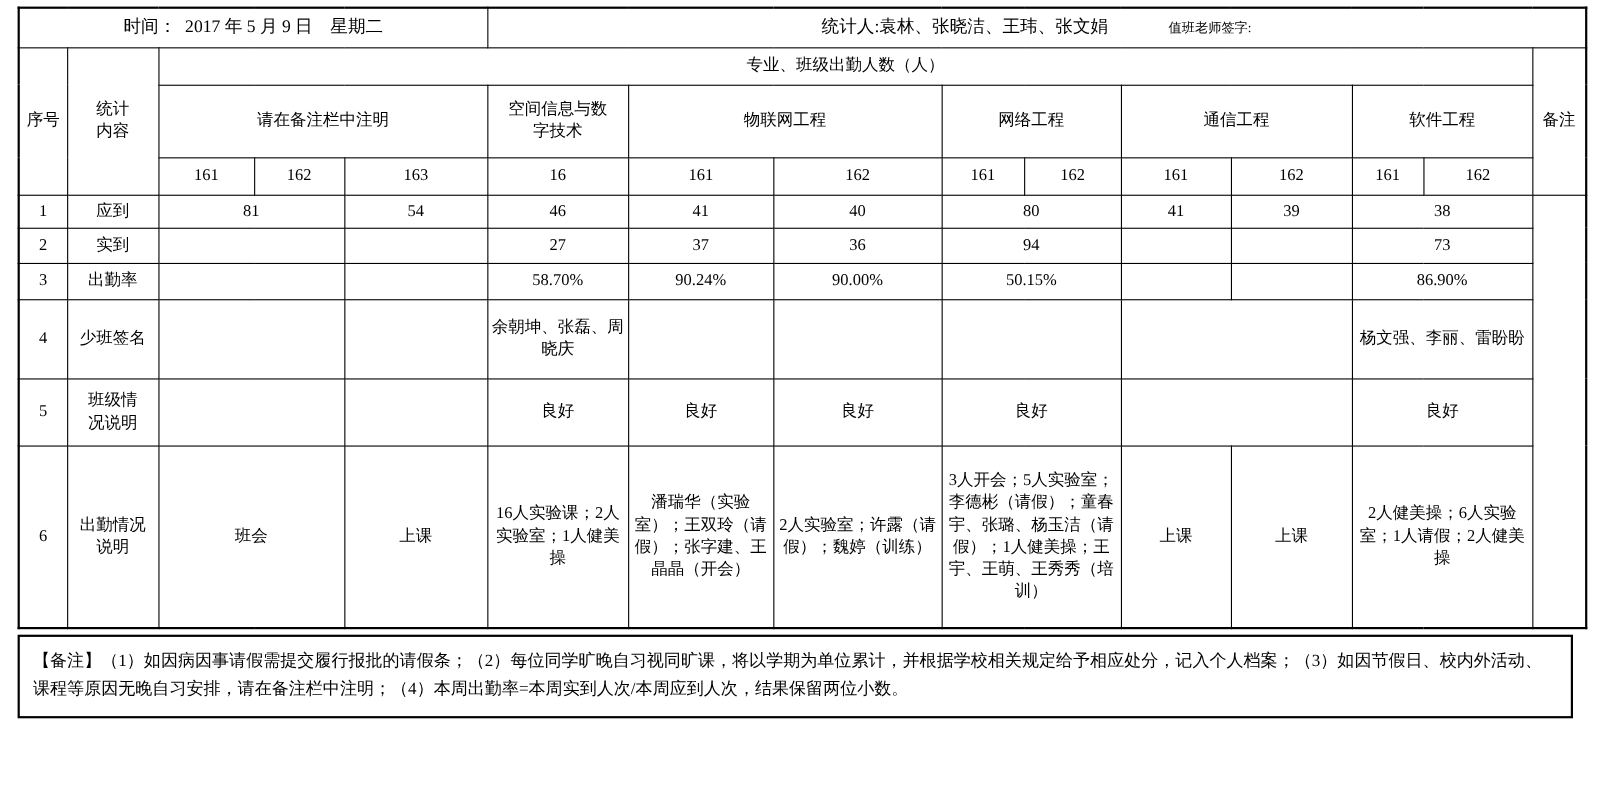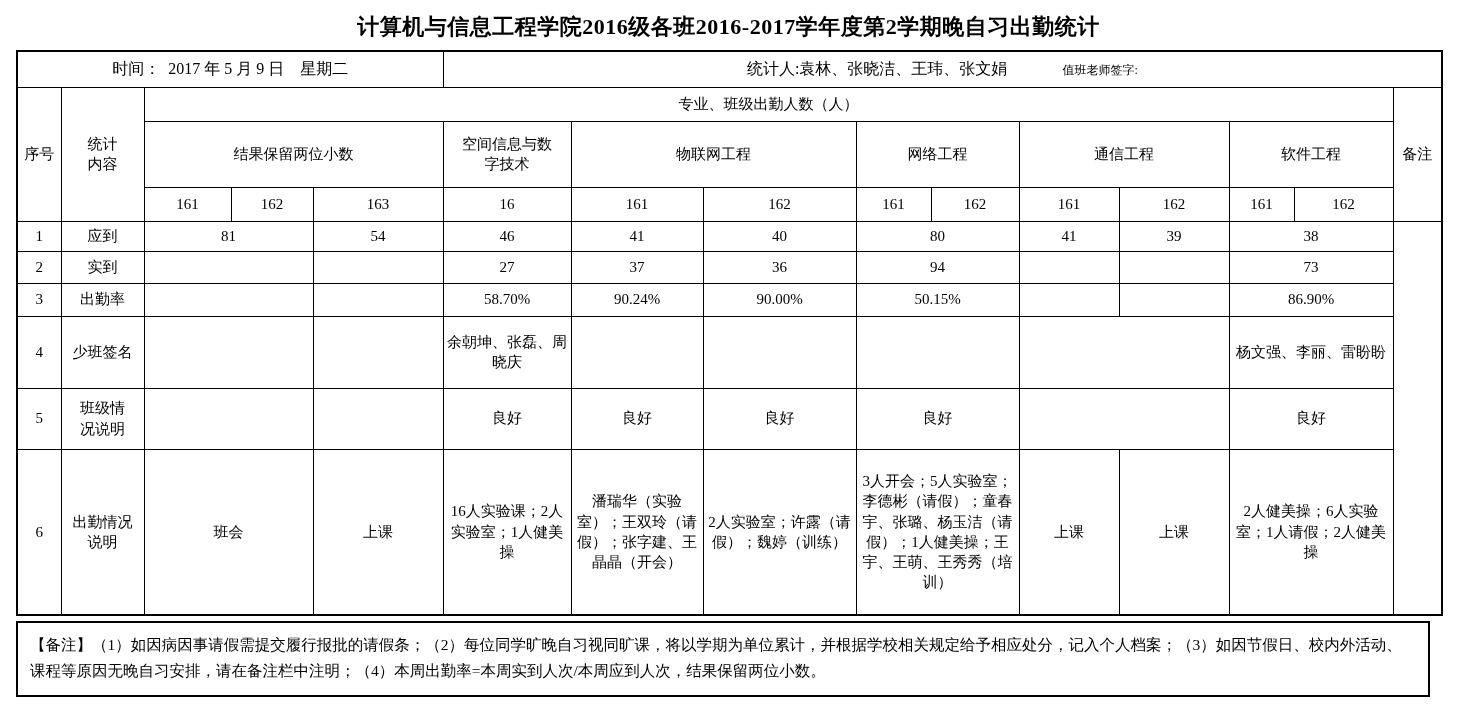--- a/index.html
+++ b/index.html
@@ -32,21 +32,20 @@
     width:1414px;box-sizing:border-box;margin-top:5px;
     border:2px solid #000;padding:9px 12px 10px 12px;
     font-size:15.5px;line-height:1.7;text-align:left;
   }
 </style>
 </head>
 <body>
 
 <div class="page">
 
-  <div class="title">计算机与信息工程学院2016级各班2016-2017学年度第2学期晚自习出勤统计</div>
 
   <table class="sheet">
     <colgroup>
       <col style="width:44px">
         <col style="width:83px">
       <col style="width:87px">
         <col style="width:82px">
         <col style="width:130px">
       <col style="width:128px">
       <col style="width:132px">
@@ -72,21 +71,21 @@
 
     <tr style="height:34px">
       <td rowspan="3" class="hdr pre">序号</td>
       <td rowspan="3" class="hdr pre">统计
 内容</td>
       <td colspan="12" class="hdr">专业、班级出勤人数（人）</td>
       <td rowspan="3" class="hdr">备注</td>
     </tr>
 
     <tr style="height:66px">
-      <td colspan="3" class="hdr pre">结果保留两位小数</td>
+      <td colspan="3" class="hdr pre">请在备注栏中注明</td>
       <td class="hdr pre">空间信息与数
 字技术</td>
       <td colspan="2" class="hdr pre">物联网工程</td>
       <td colspan="2" class="hdr pre">网络工程</td>
       <td colspan="2" class="hdr pre">通信工程</td>
       <td colspan="2" class="hdr pre">软件工程</td>
     </tr>
 
     <tr style="height:34px">
       <td>161</td>

